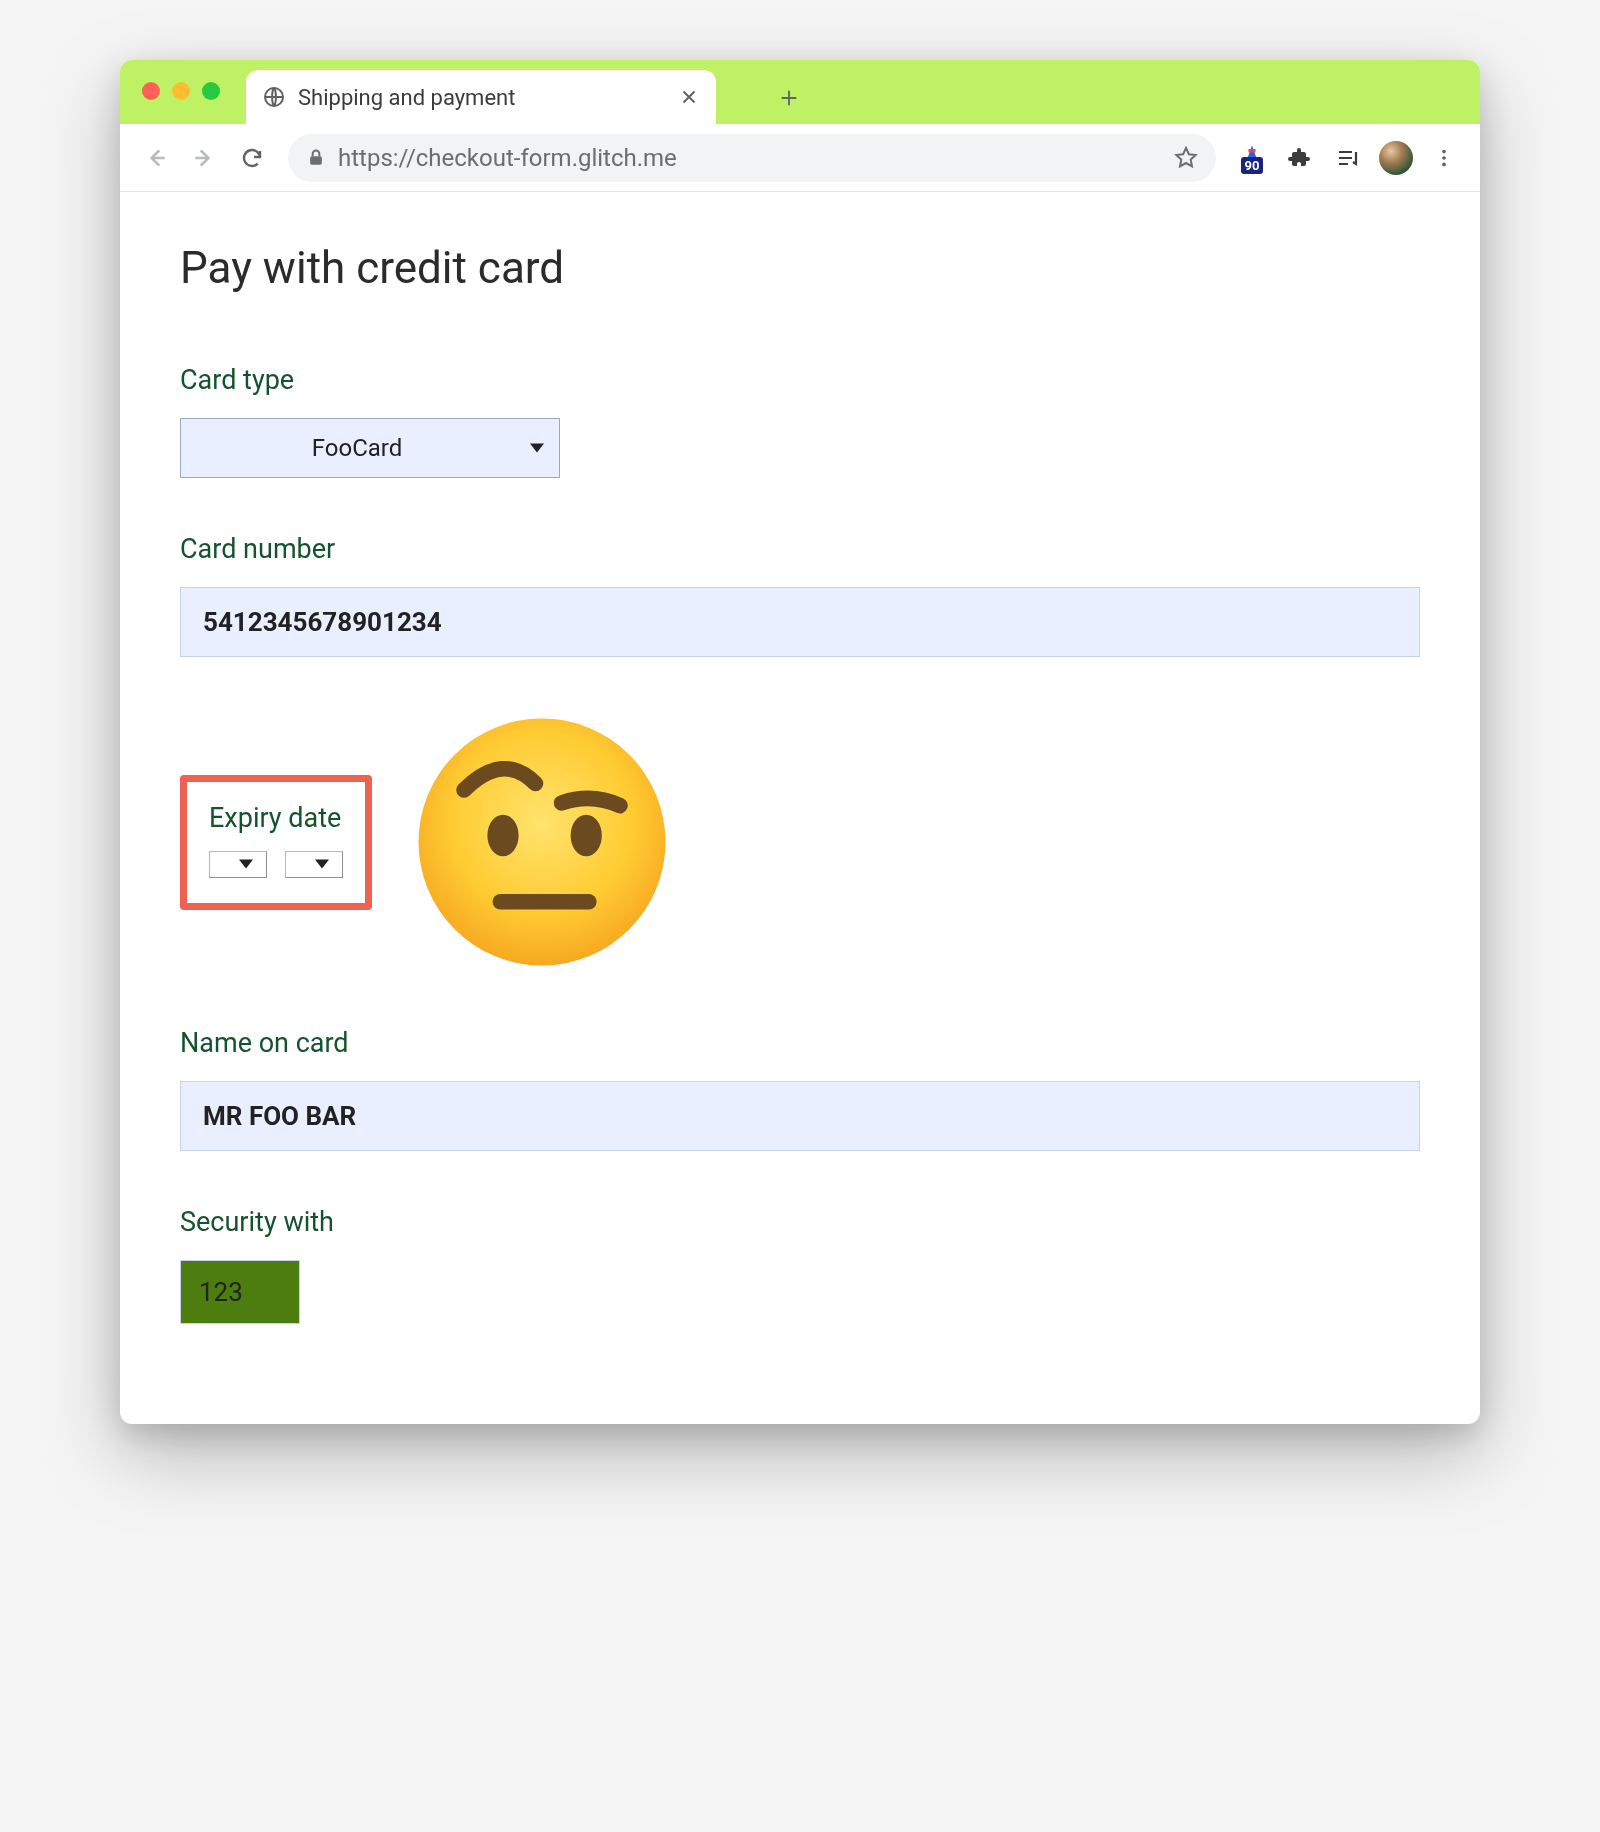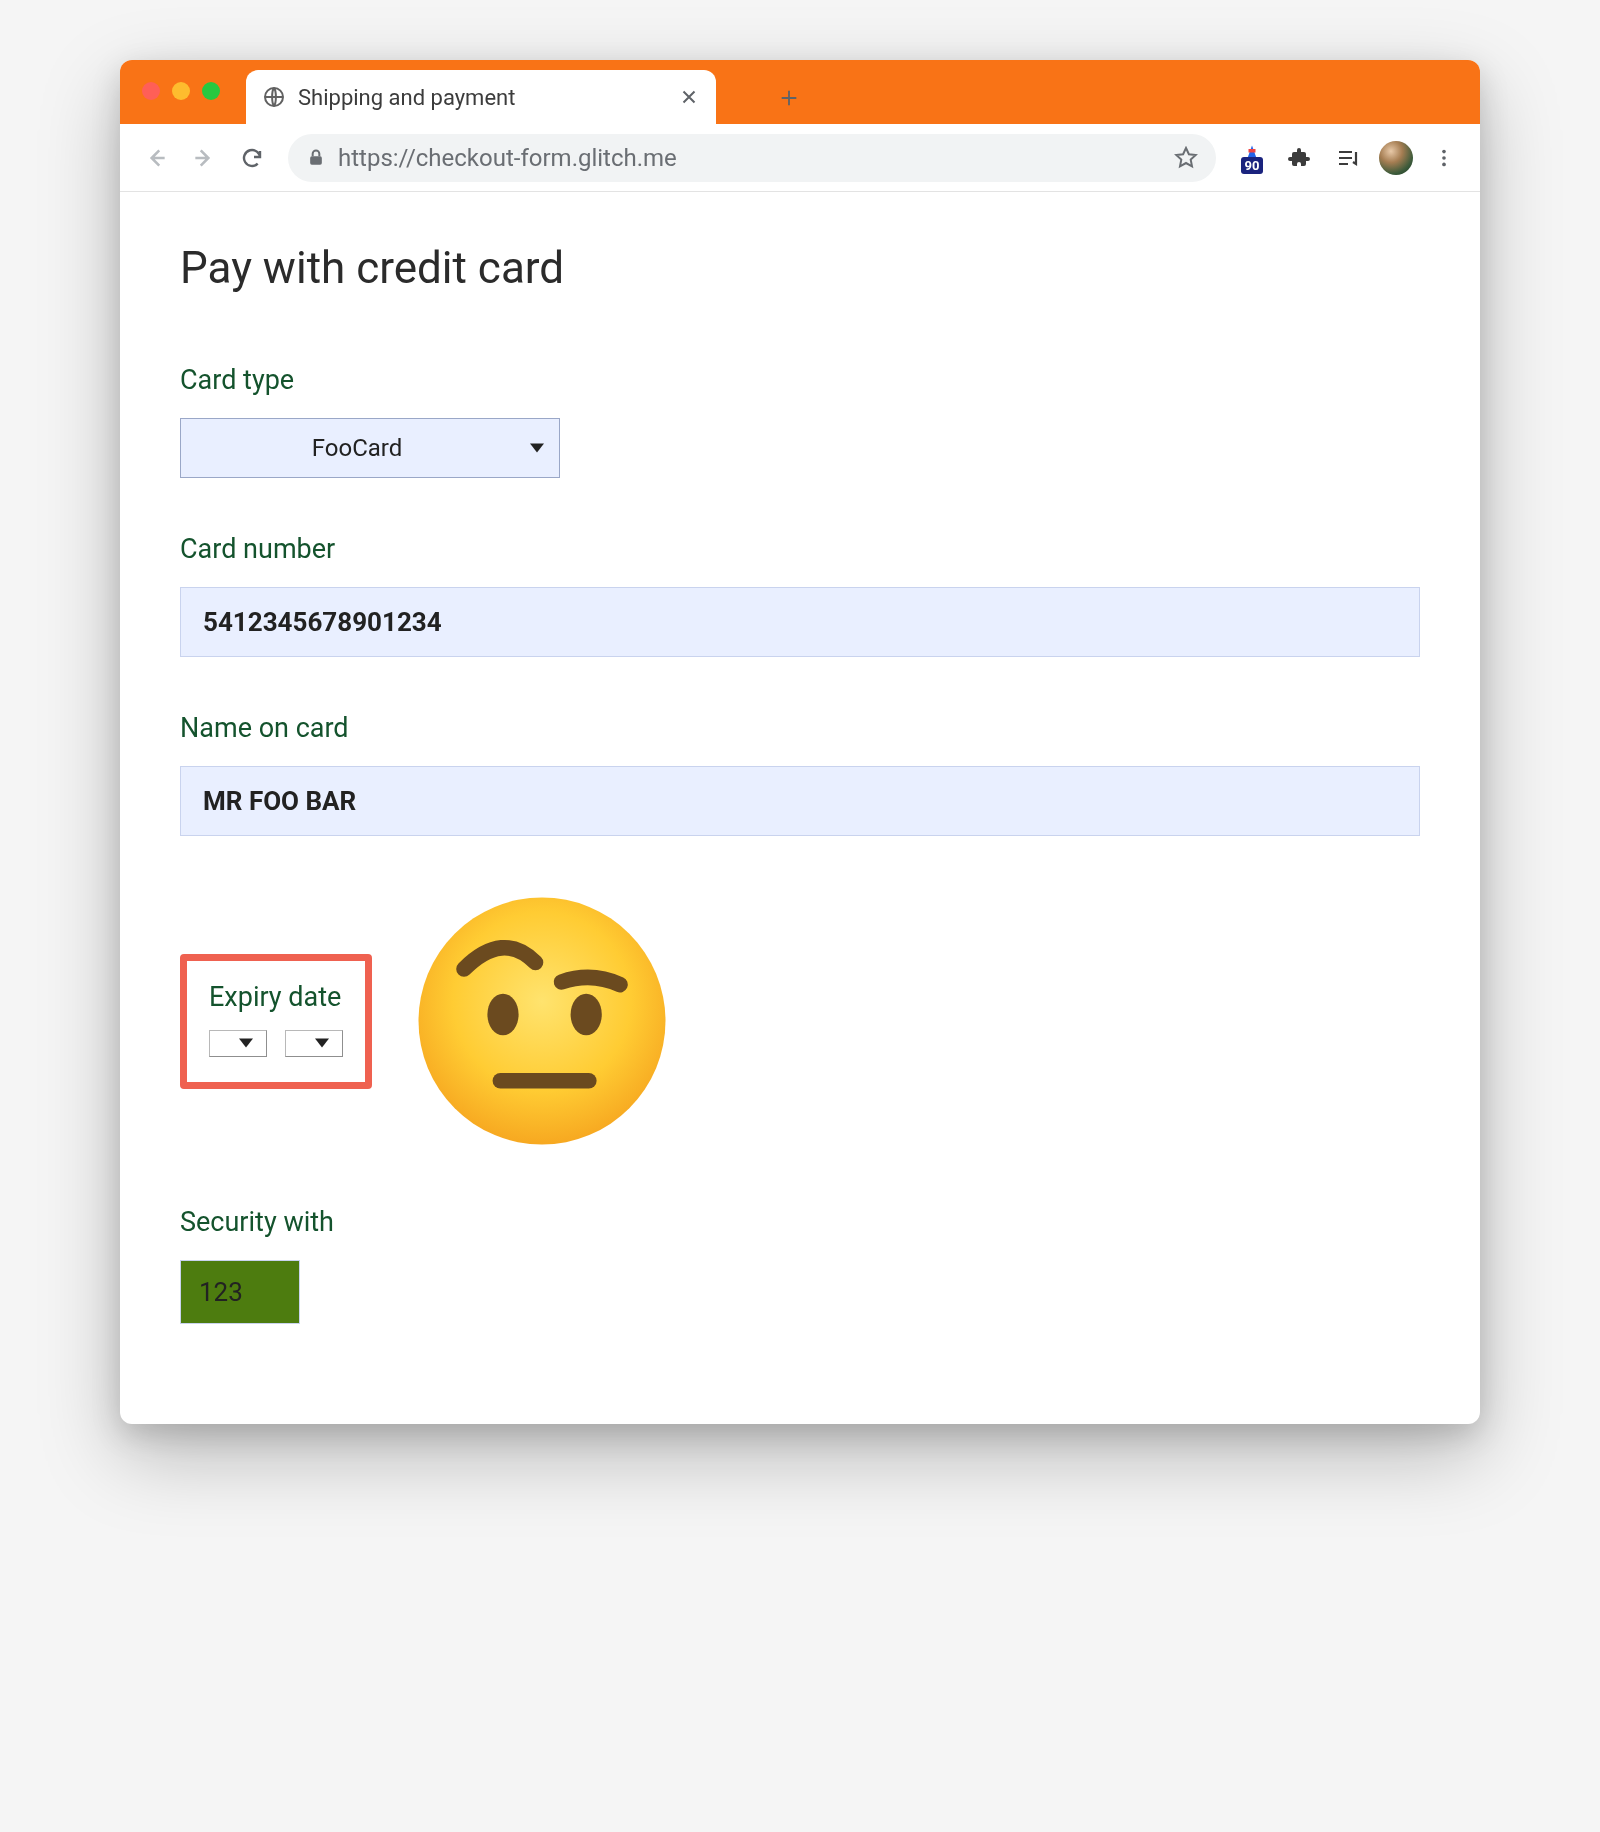--- a/index.html
+++ b/index.html
@@ -15,21 +15,21 @@
     }
     .browser-window {
       width: 1360px;
       background: #fff;
       border-radius: 12px;
       box-shadow: 0 30px 80px rgba(0,0,0,0.25), 0 10px 30px rgba(0,0,0,0.15);
       overflow: hidden;
     }
     
     .tab-strip {
-      background: #f97316;
+      background: #bef264;
       height: 64px;
       display: flex;
       align-items: flex-end;
       padding-left: 16px;
       position: relative;
       gap: 39px;
     }
     .traffic-lights {
       position: absolute;
       left: 22px;
@@ -317,27 +317,20 @@
         <span class="select card-type">
           <span>FooCard</span>
         </span>
       </span>
     </div>
 
     <div class="field">
       <span class="label">Card number</span>
       <div class="text-input">
         <span>5412345678901234</span>
-      </div>
-    </div>
-
-    <div class="field">
-      <span class="label">Name on card</span>
-      <div class="text-input">
-        <span>MR FOO BAR</span>
       </div>
     </div>
 
     <div class="field">
       <div class="expiry-row">
         <div class="expiry-box">
           <span class="label" style="margin-bottom:0">Expiry date</span>
           <div class="expiry-selects">
             <span class="bsel-wrap">
               <span class="bsel month">
@@ -368,20 +361,27 @@
 
             <ellipse cx="70" cy="95" rx="12" ry="16" fill="#6b4a1f"></ellipse>
             <ellipse cx="134" cy="95" rx="12" ry="16" fill="#6b4a1f"></ellipse>
 
             <rect x="62" y="140" width="80" height="12" rx="6" fill="#6b4a1f"></rect>
           </svg>
         </div>
       </div>
     </div>
 
+    <div class="field">
+      <span class="label">Name on card</span>
+      <div class="text-input">
+        <span>MR FOO BAR</span>
+      </div>
+    </div>
+
     <div class="field" style="margin-bottom:20px">
       <span class="label">Security with</span>
       <div class="sec-input">
         <span>123</span>
       </div>
     </div>
 
   </div>
 </div>
 

